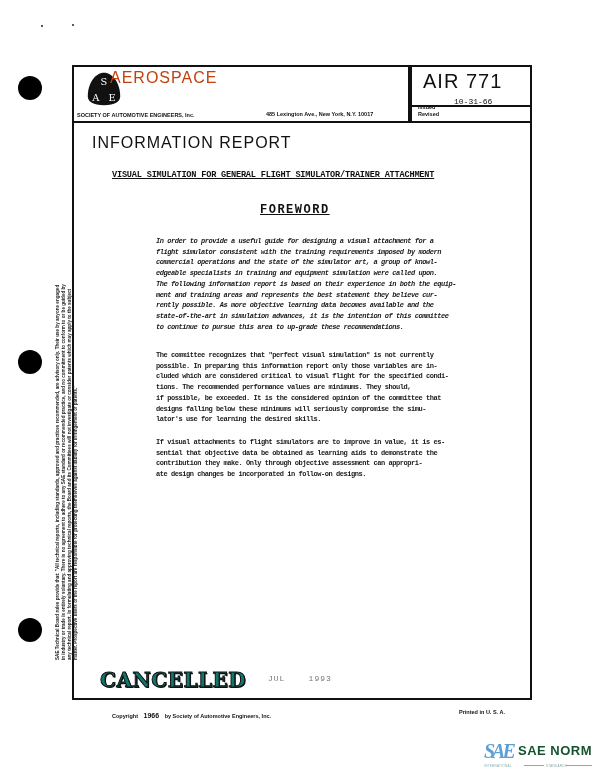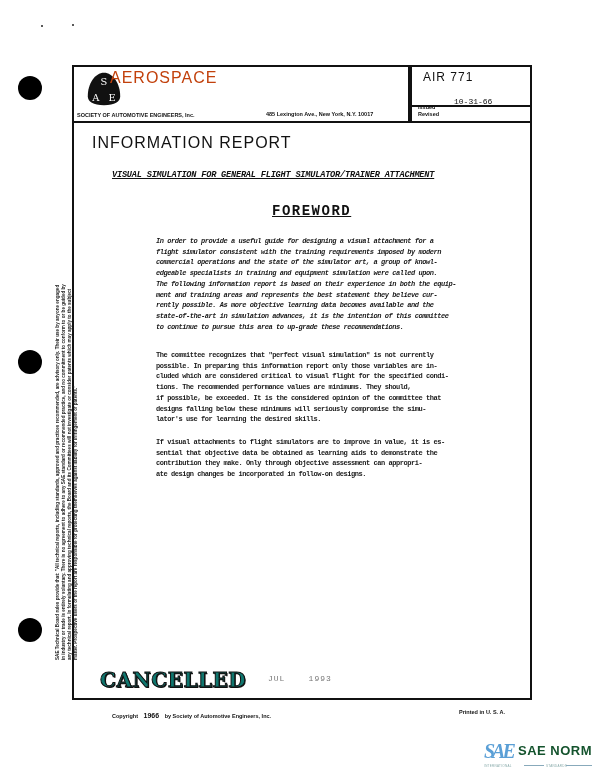--- a/index.html
+++ b/index.html
@@ -46,41 +46,41 @@
   .society {
     position: absolute; left: 77px; top: 112px;
     font-family: "Liberation Sans", sans-serif; font-size: 5.5px; font-weight: bold; color: #111;
   }
   .address {
     position: absolute; left: 266px; top: 111px;
     font-family: "Liberation Sans", sans-serif; font-size: 5.5px; font-weight: bold; color: #111;
   }
   .air-number {
     position: absolute; left: 423px; top: 70px;
-    font-family: "Liberation Sans", sans-serif; font-size: 12px; letter-spacing: 1px; color: #111;
+    font-family: "Liberation Sans", sans-serif; font-size: 20px; letter-spacing: 1px; color: #111;
   }
   .issued-label, .revised-label {
     position: absolute; left: 418px;
     font-family: "Liberation Sans", sans-serif; font-size: 5.5px; font-weight: bold; color: #111;
   }
   .issued-label { top: 104px; }
   .revised-label { top: 111px; }
   .issued-date {
     position: absolute; left: 454px; top: 97px;
     font-family: "Liberation Mono", monospace; font-size: 8px; color: #111;
   }
 
   .doc-title {
     position: absolute; left: 112px; top: 170px; width: 400px;
     font-family: "Liberation Mono", monospace; font-size: 8.6px; font-weight: bold;
-    text-decoration: underline; white-space: nowrap; letter-spacing: -0.2px; font-style: italic;
+    text-decoration: underline; white-space: nowrap; letter-spacing: -0.2px;
   }
   .foreword {
-    position: absolute; left: 272px; top: 203px;
-    font-family: "Liberation Mono", monospace; font-size: 14px; font-weight: bold;
+    position: absolute; left: 260px; top: 203px;
+    font-family: "Liberation Mono", monospace; font-size: 12px; font-weight: bold;
     text-decoration: underline; letter-spacing: 1.5px;
   }
   .para {
     position: absolute; left: 156px; width: 350px;
     font-family: "Liberation Mono", monospace; font-size: 7px; font-weight: bold;
     line-height: 10.7px; color: #1a1a1a; white-space: pre-line; letter-spacing: -0.45px;
   }
   .p1 { top: 236px; font-style: italic; }
   .p2 { top: 350px; }
   .p3 { top: 437px; }

